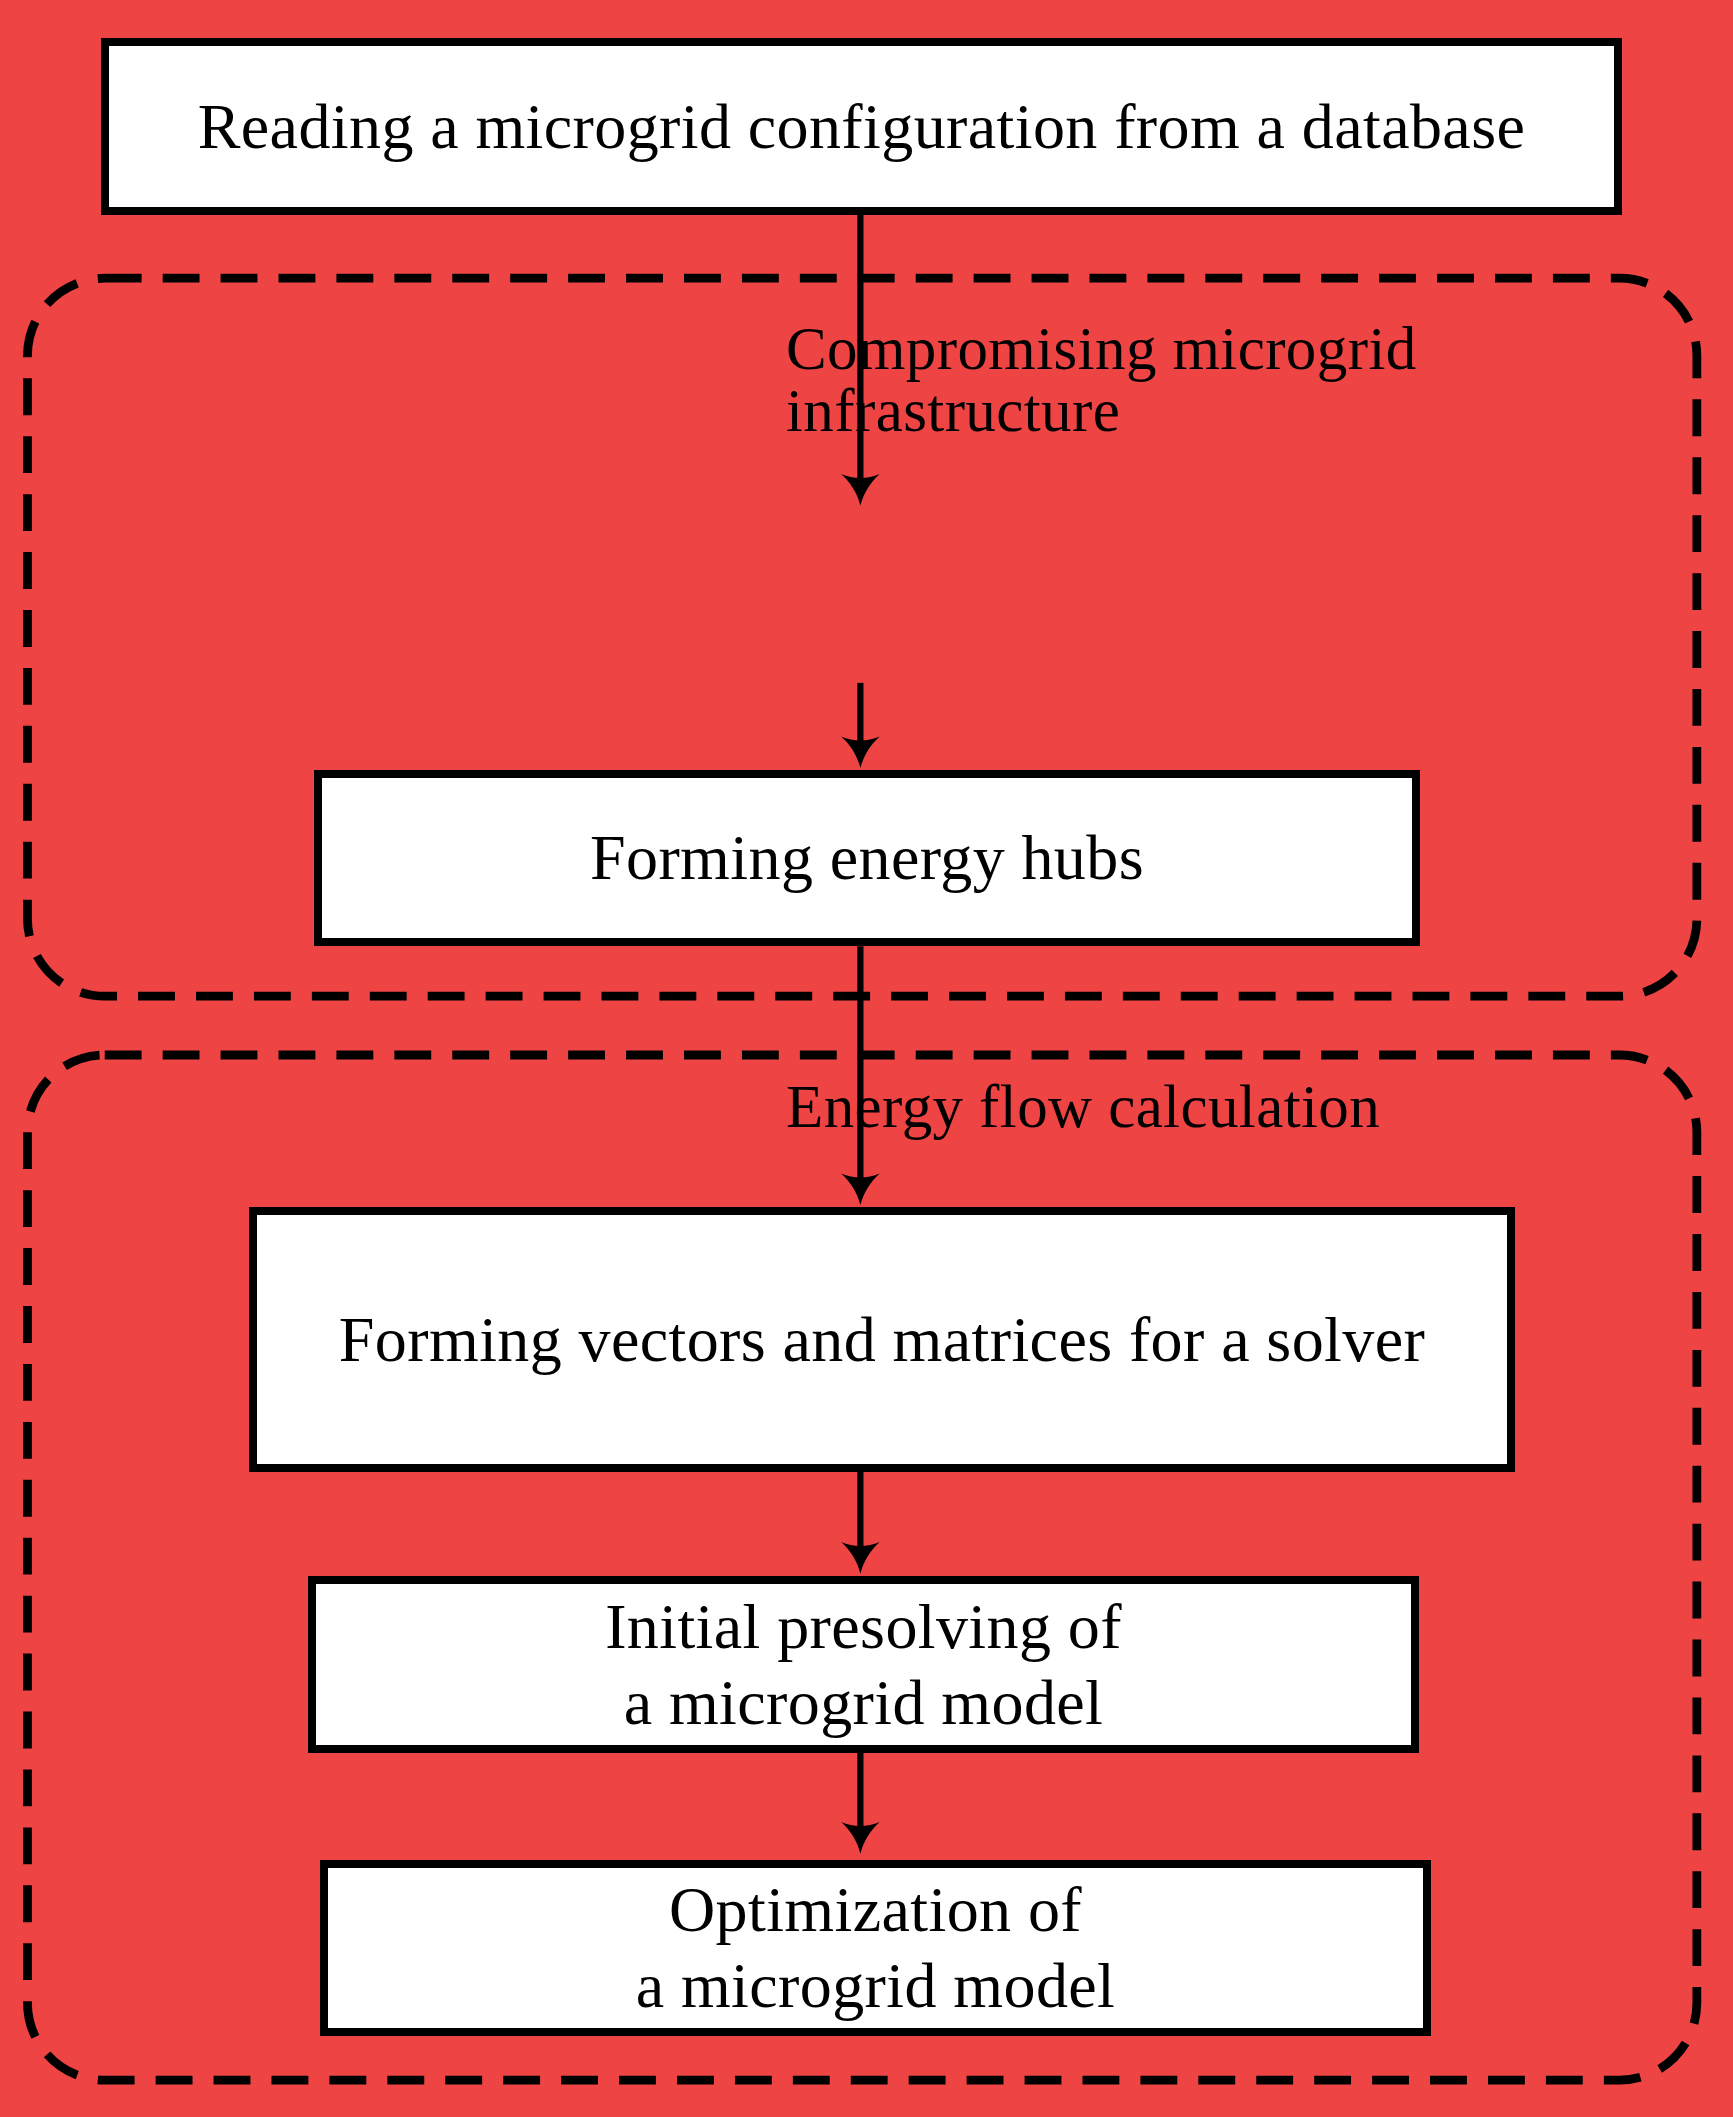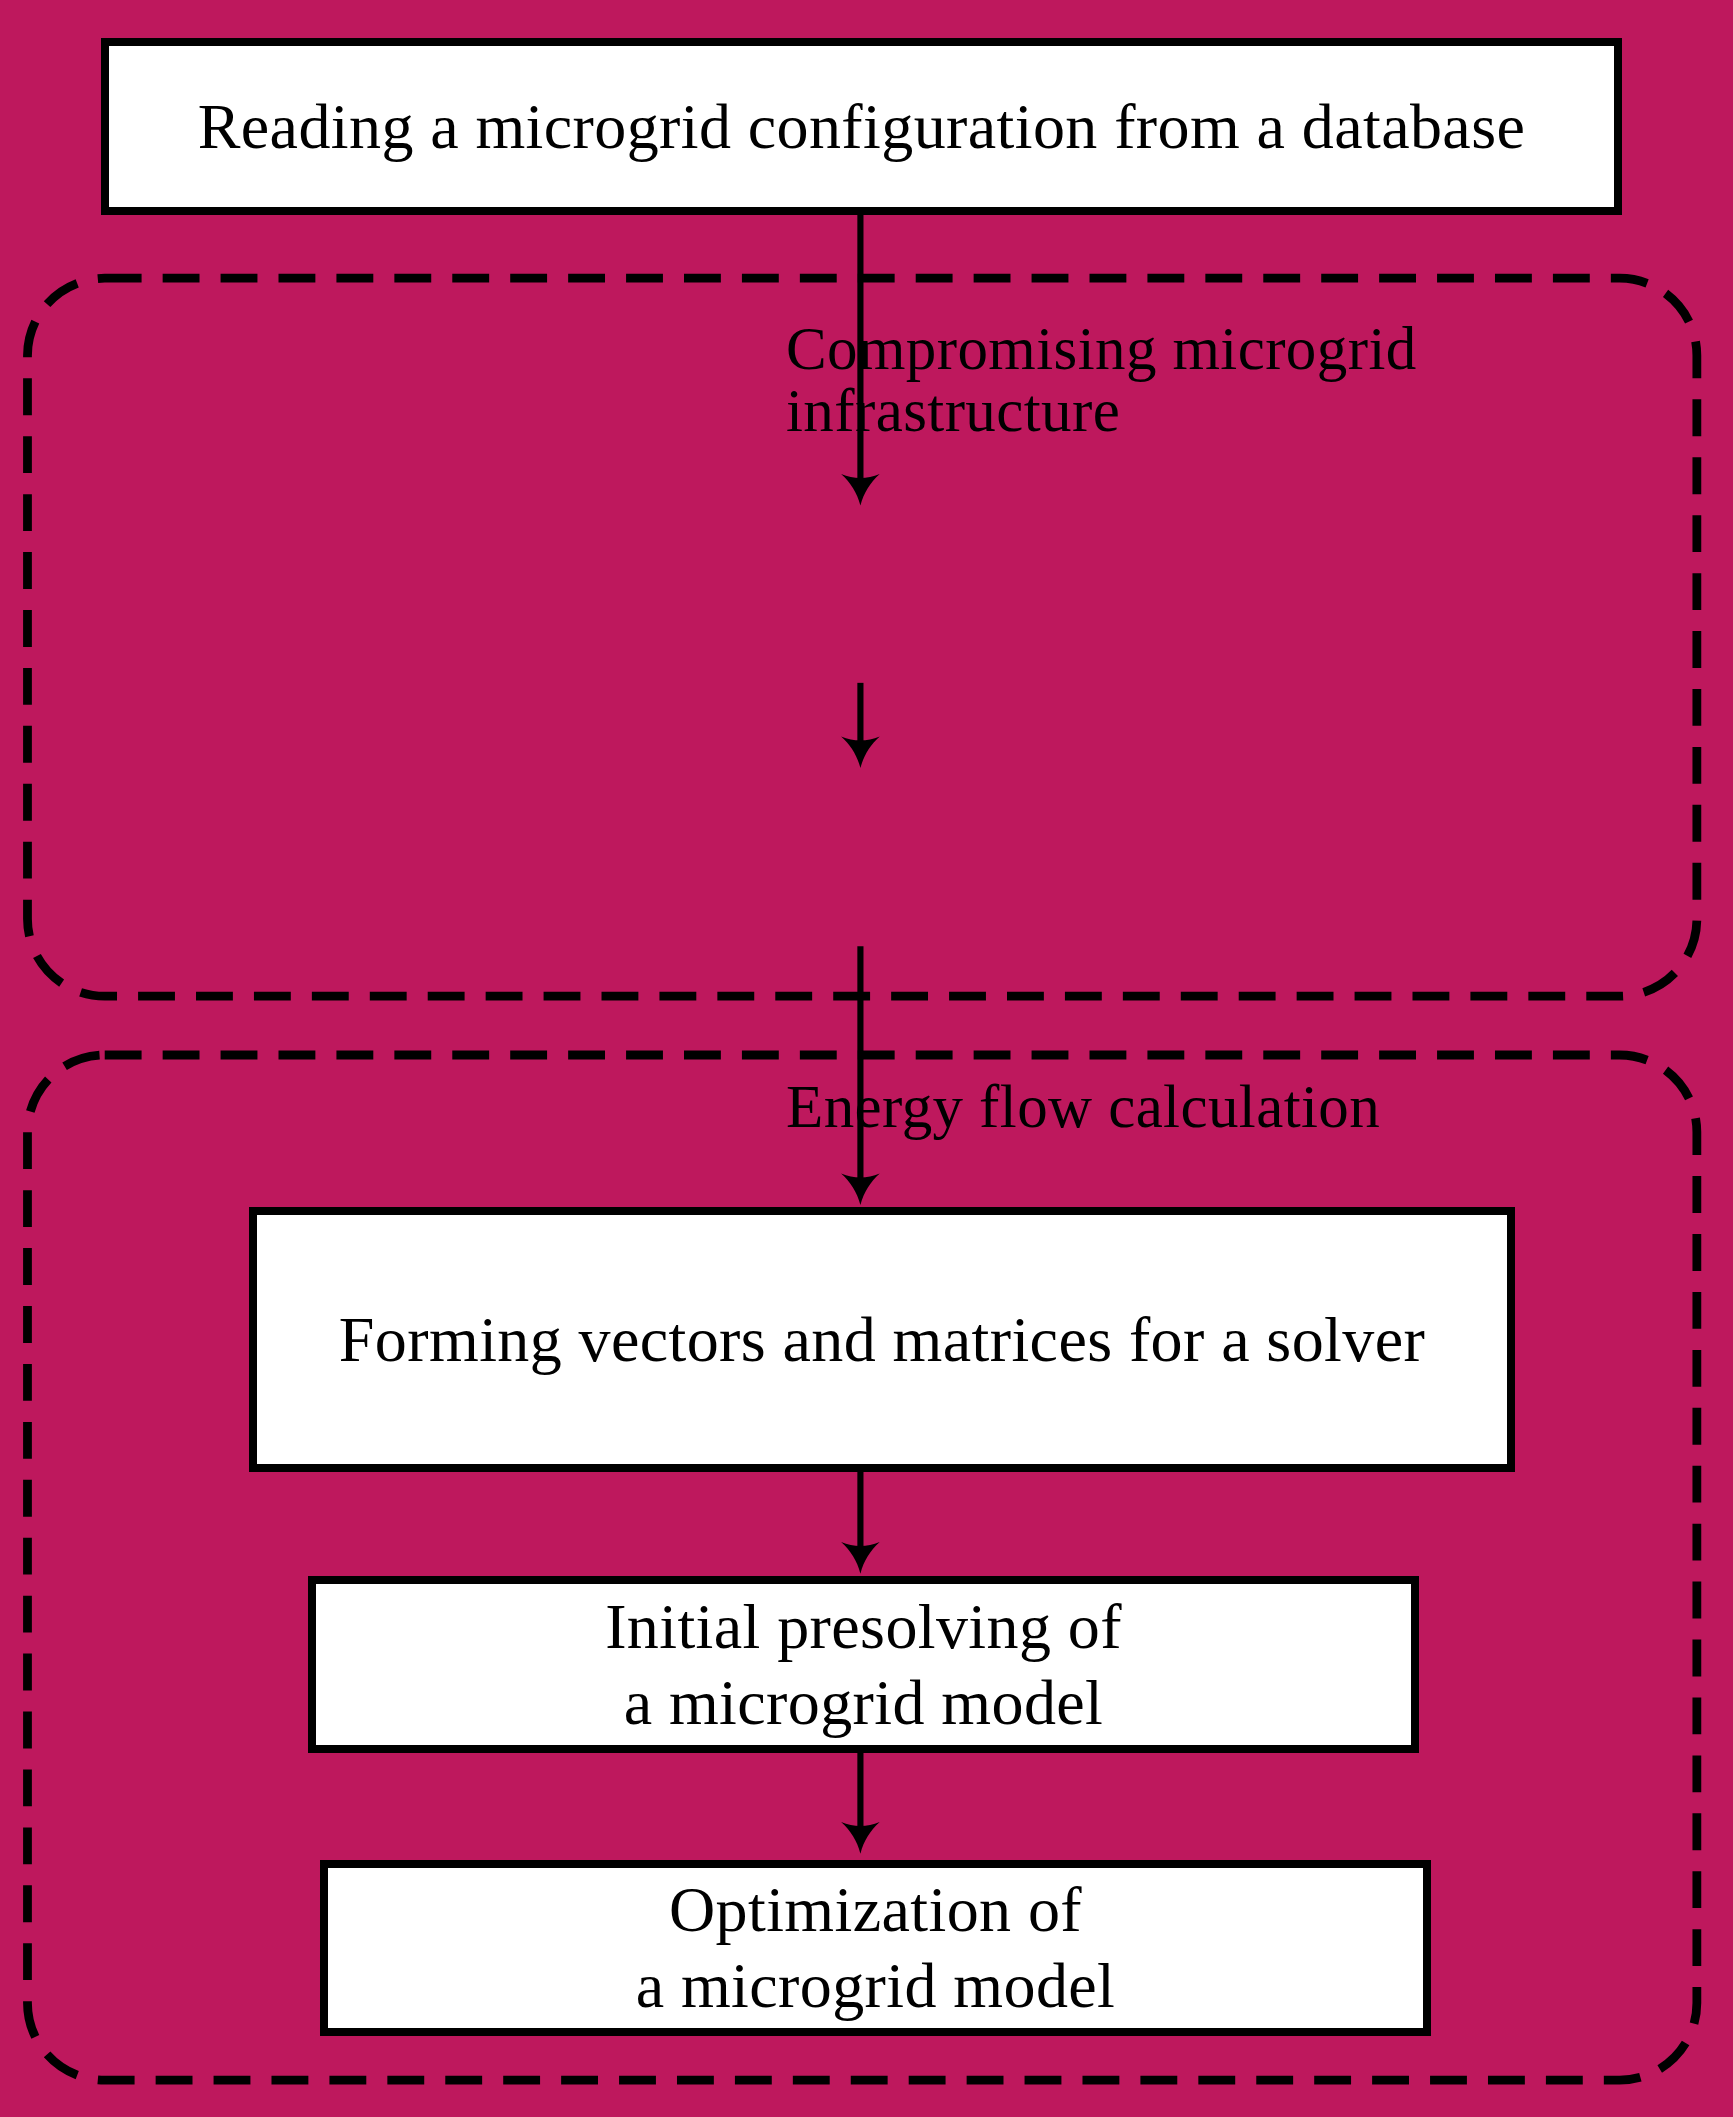--- a/index.html
+++ b/index.html
@@ -1,20 +1,20 @@
 <!DOCTYPE html>
 <html style="font-size:14px"><head>
 <meta charset="utf-8">
 <style>
   html, body { margin: 0; padding: 0; background: #ffffff; }
   #canvas {
     position: relative;
     width: 1734px;
     height: 2117px;
-    background: #be185d;
+    background: #ef4444;
     color: #000000;
     font-family: "Liberation Serif", "DejaVu Serif", serif;
     overflow: hidden;
   }
   #lines-layer {
     position: absolute;
     left: 0; top: 0;
     width: 1734px; height: 2117px;
     z-index: 1;
   }
@@ -77,20 +77,21 @@
       <path d="M 980 2112 C 976 2097 969 2086 958 2076 Q 980 2085 1002 2076 C 991 2086 984 2097 980 2112 Z" fill="#000000"></path>
     </g>
   </svg>
 
   <div class="node" style="left:101px; top:38px; width:1521px; height:177px;">Reading a microgrid configuration from a database</div>
 
   <div class="group-label" style="right:70px; top:318px; width:878px;">Compromising microgrid
 infrastructure</div>
 
 
+  <div class="node" style="left:314px; top:770px; width:1106px; height:176px;">Forming energy hubs</div>
 
   <div class="group-label" style="right:70px; top:1076px; width:878px;">Energy flow calculation</div>
 
   <div class="node" style="left:249px; top:1207px; width:1266px; height:265px;">Forming vectors and matrices for a solver</div>
 
   <div class="node" style="left:308px; top:1576px; width:1111px; height:177px;">Initial presolving of
 a microgrid model</div>
 
   <div class="node" style="left:320px; top:1860px; width:1111px; height:176px;">Optimization of
 a microgrid model</div>

